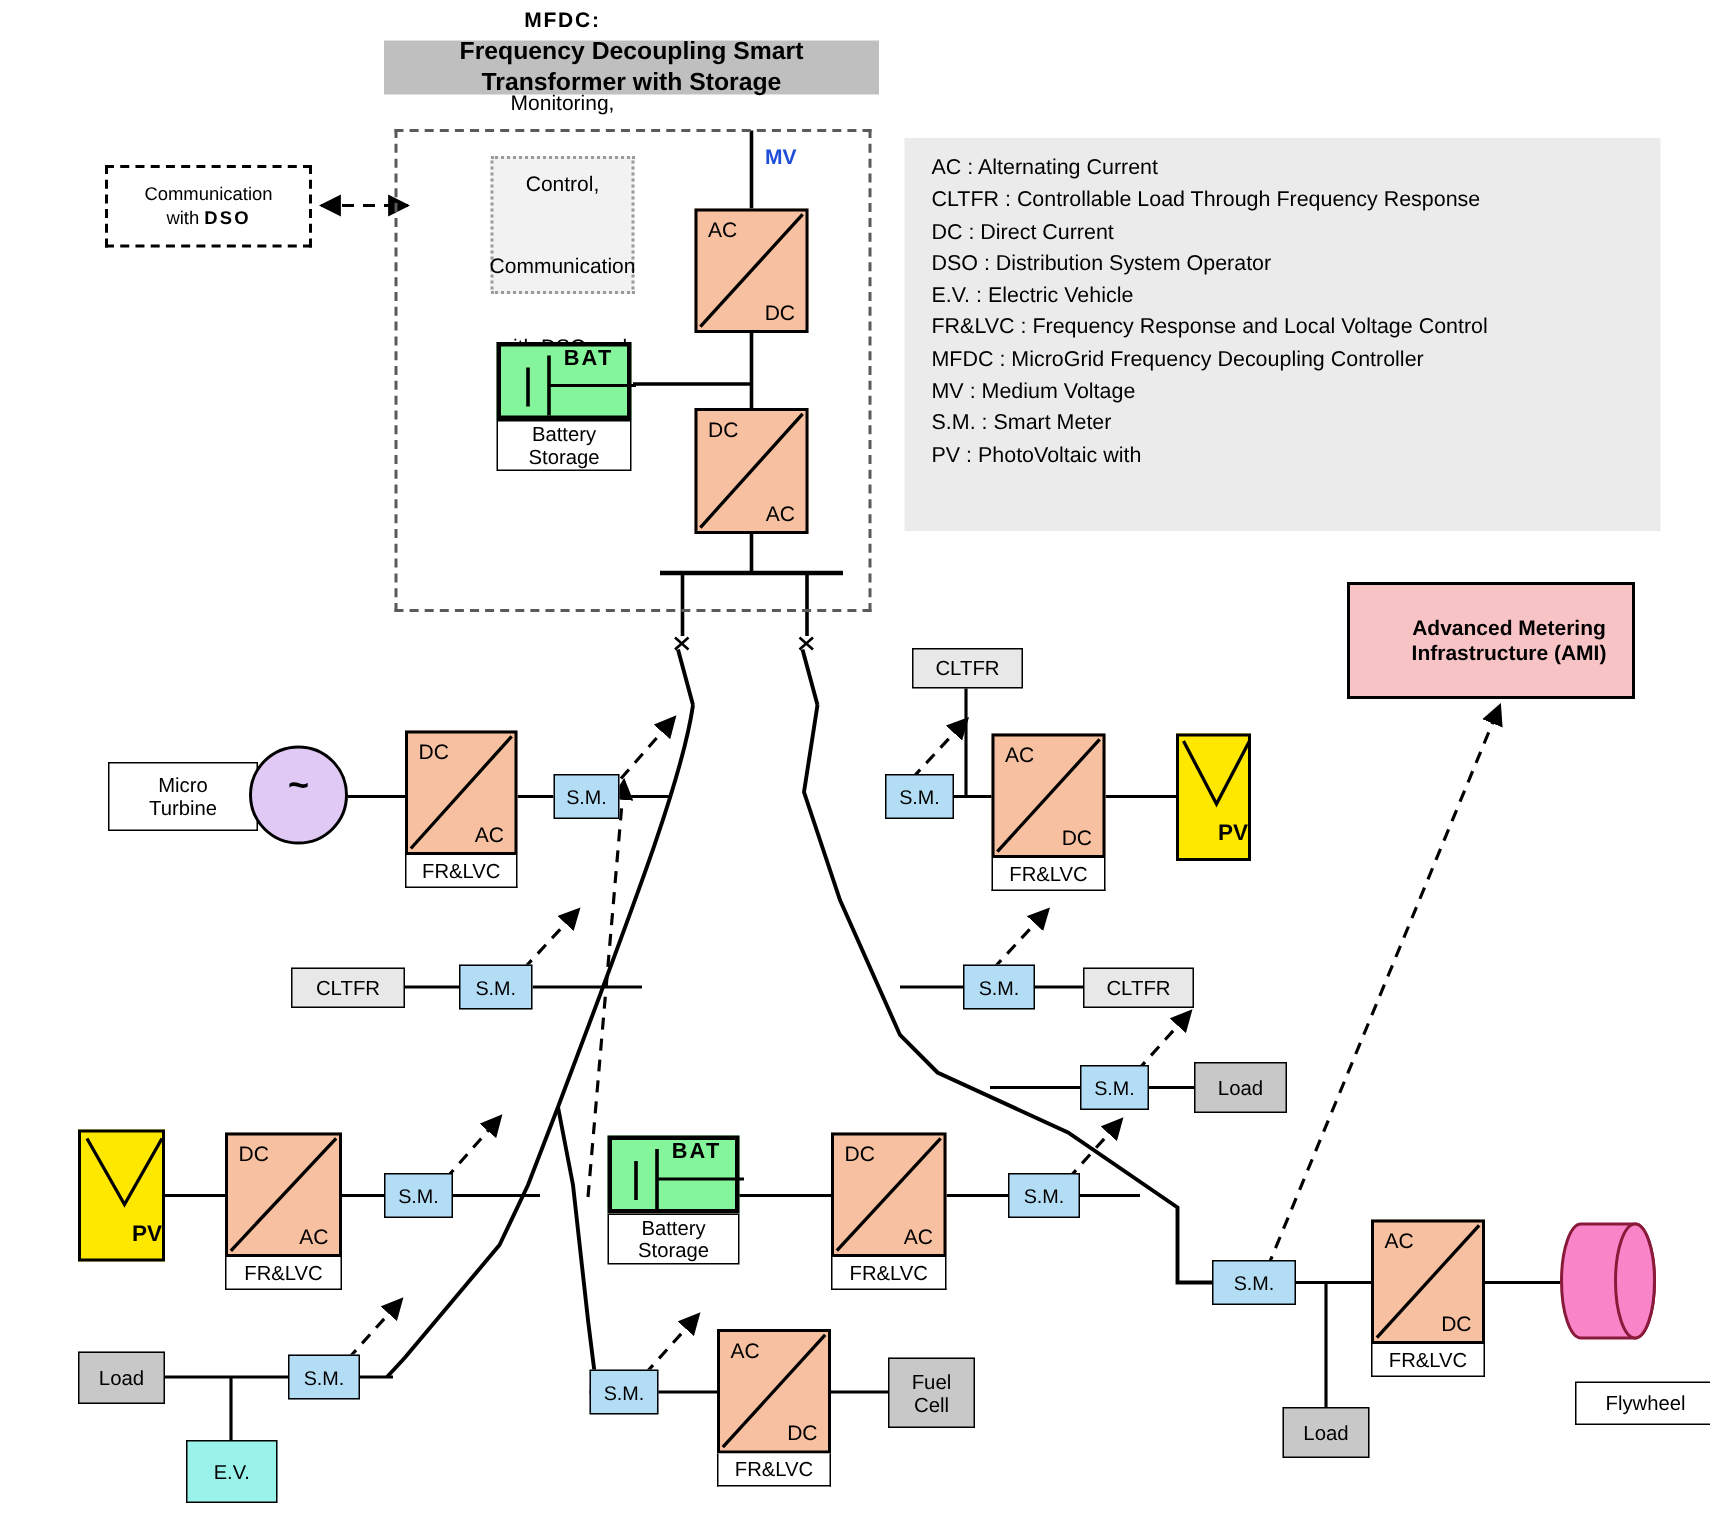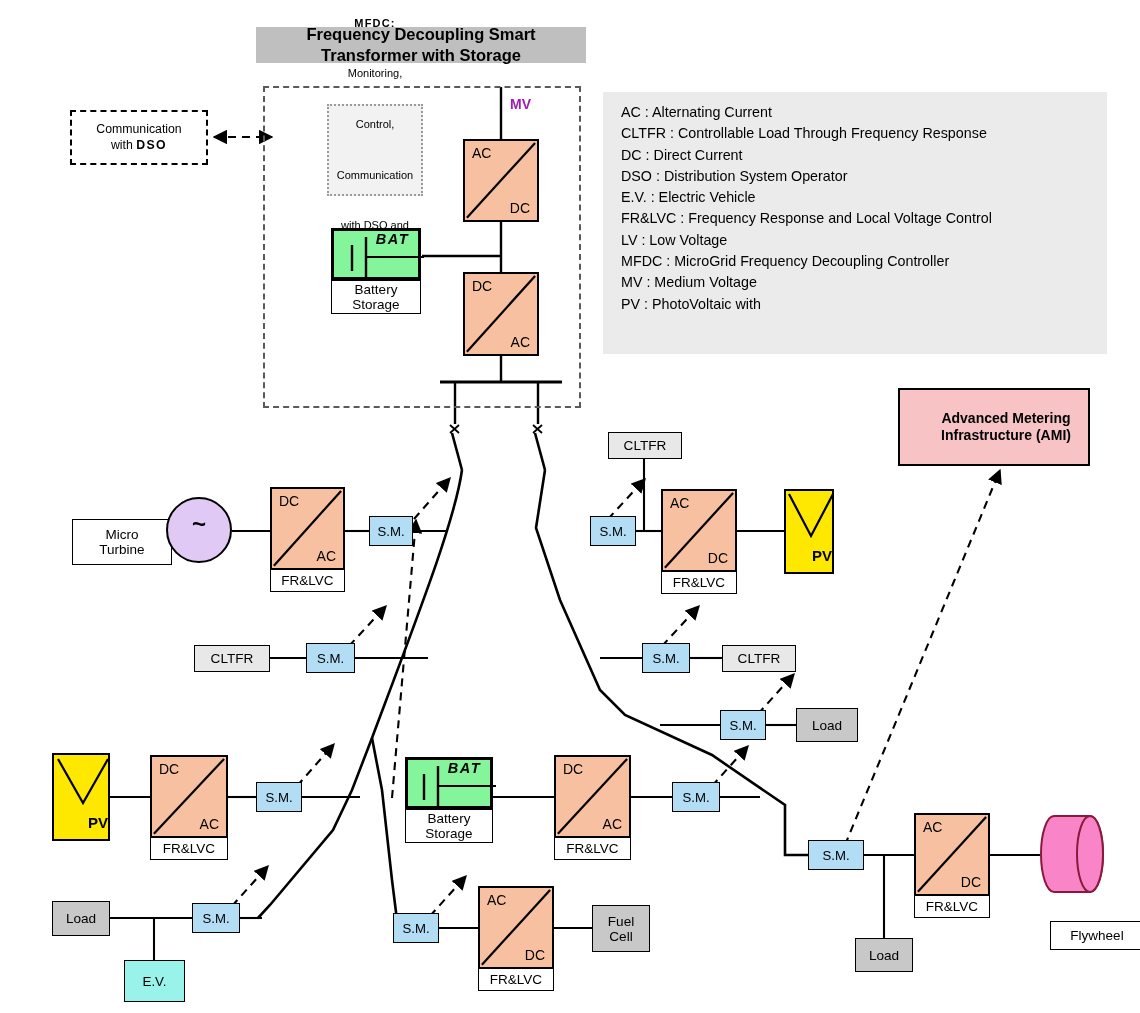--- a/index.html
+++ b/index.html
@@ -6,41 +6,41 @@
   body{font-family:"Liberation Sans",sans-serif;}
   #stage{position:relative;width:1140px;height:1013px;background:#fff;overflow:hidden;}
   .node{position:absolute;box-sizing:border-box;display:flex;align-items:center;justify-content:center;text-align:center;}
   .bx{border:1.5px solid #000;background:#fff;font-size:13.5px;color:#000;line-height:1.12;}
   .title-bar{background:#bfbfbf;border:none;font-weight:bold;font-size:16.5px;line-height:1.25;color:#000;}
   .legend{background:#ebebeb;border:none;display:block;text-align:left;padding:10px 14px 8px 18px;font-size:14.3px;line-height:1.49;color:#000;}
   .legend div{white-space:nowrap;}
   .dashed-area{border:2.5px dashed #5a5a5a;background:transparent;}
   .dso-box{border:2.5px dashed #000;background:#fff;font-size:12.3px;line-height:1.25;}
   .dso-box b{letter-spacing:1.4px;}
-  .mfdc{border:2px dotted #9a9a9a;background:#f2f2f2;font-size:11px;line-height:1.24;padding:3px 2px;gap:37px;}
+  .mfdc{border:2px dotted #9a9a9a;background:#f2f2f2;font-size:14px;line-height:1.24;padding:3px 2px;gap:37px;}
   .mfdc .hd{font-weight:bold;letter-spacing:1.2px;}
   .conv{background:#f7c0a0;border:2.2px solid #000;position:absolute;box-sizing:border-box;}
   .conv .diag{position:absolute;inset:0;}
   .conv span{position:absolute;font-size:14px;color:#000;}
   .conv .tl{top:4px;left:7px;}
   .conv .br{bottom:4px;right:7px;}
   .sublabel{position:absolute;box-sizing:border-box;border:1.5px solid #000;border-top:none;background:#fff;
             font-size:13.5px;display:flex;align-items:center;justify-content:center;color:#000;}
   .sm{background:#b3ddf5;border:1.5px solid #000;font-size:13.2px;color:#000;}
   .gray{background:#c8c8c8;border:1.5px solid #000;font-size:13.6px;color:#000;}
   .lgray{background:#e8e8e8;border:1.5px solid #000;font-size:13.6px;color:#000;}
   .ev{background:#9af3ea;border:1.5px solid #000;font-size:13.4px;color:#000;}
   .ami{background:#f7c3c5;border:2.2px solid #000;font-size:14px;font-weight:bold;line-height:1.22;color:#000;padding-left:24px;}
   .pv{background:#ffe800;border:2px solid #000;position:absolute;box-sizing:border-box;}
   .pv b{position:absolute;bottom:8px;left:0;right:0;text-align:right;font-size:15px;color:#000;}
   .bat{background:#84f59a;border:3px solid #000;position:absolute;box-sizing:border-box;}
-  .bat b{position:absolute;top:0;right:9px;font-size:14.5px;letter-spacing:1.5px;color:#000;font-style:italic;}
+  .bat b{position:absolute;top:0;right:9px;font-size:14.5px;letter-spacing:1.5px;color:#000;}
   .turbine{border:2px solid #000;border-radius:50%;background:#e0c9f5;font-size:24px;font-weight:bold;color:#000;}
   svg.wires{position:absolute;left:0;top:0;width:1140px;height:1013px;pointer-events:none;}
-  .lbl{position:absolute;font-size:14px;color:#a21caf;}
+  .lbl{position:absolute;font-size:14px;color:#1d4ed8;}
   .fly{position:absolute;}
 </style>
 </head>
 <body>
 
 <div id="stage">
 
   <svg class="wires" viewBox="0 0 1140 1013">
     <defs>
       <marker id="ah" viewBox="0 0 10 10" refX="9" refY="5" markerWidth="7" markerHeight="7" orient="auto-start-reverse">
@@ -171,23 +171,23 @@
     <div>sensors</div>
   </div>
 
   <div class="node legend" style="left:603px;top:92px;width:504px;height:262px;">
     <div>AC : Alternating Current</div>
     <div>CLTFR : Controllable Load Through Frequency Response</div>
     <div>DC : Direct Current</div>
     <div>DSO : Distribution System Operator</div>
     <div>E.V. : Electric Vehicle</div>
     <div>FR&amp;LVC : Frequency Response and Local Voltage Control</div>
-    <div>LV : Low Voltage</div>
     <div>MFDC : MicroGrid Frequency Decoupling Controller</div>
     <div>MV : Medium Voltage</div>
+    <div>S.M. : Smart Meter</div>
     <div>PV : PhotoVoltaic with</div>
   </div>
 
   <div class="bat" style="left:331px;top:228px;width:90px;height:52px;">
     <b>BAT</b>
     <svg width="90" height="52" style="position:absolute;left:0;top:0;">
       <line x1="18" y1="14" x2="18" y2="40" stroke="#000" stroke-width="2.4"></line>
       <line x1="32" y1="6" x2="32" y2="46" stroke="#000" stroke-width="2.4"></line>
       <line x1="32" y1="26" x2="90" y2="26" stroke="#000" stroke-width="2"></line>
     </svg>
@@ -206,21 +206,21 @@
   </div>
 
   <div class="conv" style="left:463px;top:272px;width:76px;height:84px;">
     <svg class="diag" viewBox="0 0 76 84" preserveAspectRatio="none">
         <line x1="2" y1="82" x2="74" y2="2" stroke="#000" stroke-width="2.2" vector-effect="non-scaling-stroke"></line>
       </svg>
     <span class="tl">DC</span>
     <span class="br">AC</span>
   </div>
 
-  <div class="node bx" style="left:72px;top:508px;width:100px;height:46px;flex-direction:column;margin-top:11px;">
+  <div class="node bx" style="left:72px;top:508px;width:100px;height:46px;flex-direction:column;">
     <div>Micro</div>
     <div>Turbine</div>
   </div>
   <div class="node turbine" style="left:166px;top:497px;width:66px;height:66px;">
     <span style="position:relative;top:-6px;">~</span>
   </div>
   <div class="conv" style="left:270px;top:487px;width:75px;height:83px;">
     <svg class="diag" viewBox="0 0 75 83" preserveAspectRatio="none">
         <line x1="2" y1="81" x2="73" y2="2" stroke="#000" stroke-width="2.2" vector-effect="non-scaling-stroke"></line>
       </svg>

